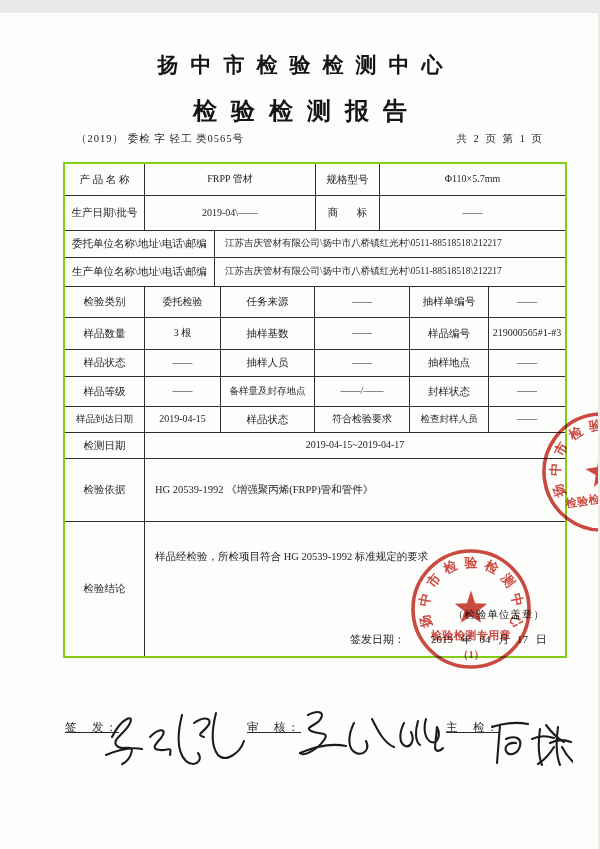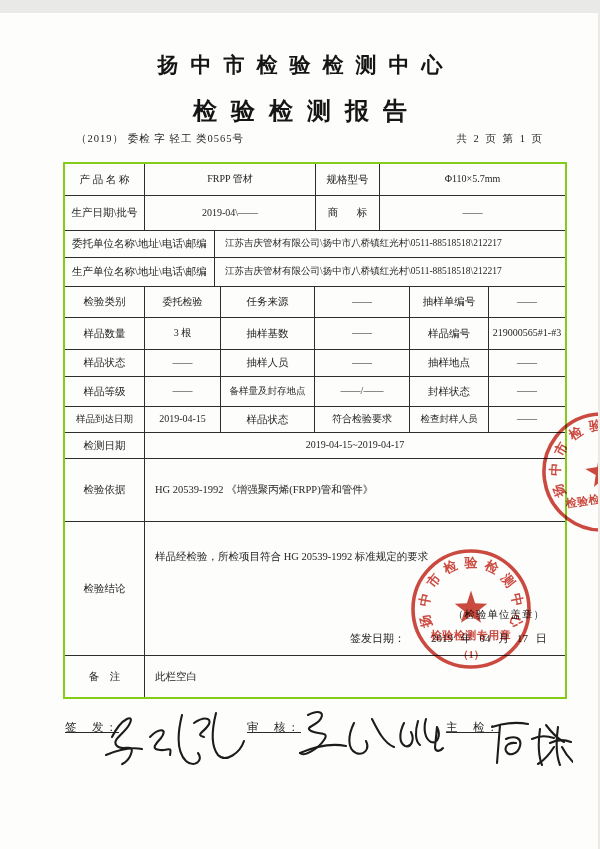--- a/index.html
+++ b/index.html
@@ -161,24 +161,20 @@
 
     <div class="row" style="height:134px">
       <div class="cell cd1">检验结论</div>
       <div class="cell cd2 nb conclusion-cell">
         <div class="conclusion-text">样品经检验，所检项目符合 HG 20539-1992 标准规定的要求</div>
         <div class="seal-note">（检验单位盖章）</div>
         <div class="issue-line"><span>签发日期：</span><span class="gap"></span><span class="issue-date">2019 年 04 月 17 日</span></div>
       </div>
     </div>
 
-    <div class="row" style="height:41px">
-      <div class="cell cd1">备　注</div>
-      <div class="cell cd2 left nb">此栏空白</div>
-    </div>
 
   </div>
 
   <div class="sig-label" style="left:65px; top:707px;">签　发：</div>
   <svg class="sig-svg" style="left:98px; top:688px;" width="148" height="72" viewBox="0 0 148 72">
     <path d="M14 36 C24 16 38 12 31 24 C25 34 13 39 19 45 C25 51 37 41 33 53 C30 62 20 65 26 62"></path>
     <path d="M8 54 C22 48 34 46 44 48"></path>
     <path d="M52 36 C62 26 70 28 63 37 C58 43 52 48 62 49 C70 50 74 44 72 54"></path>
     <path d="M84 14 C80 30 78 50 88 60 C96 67 106 60 100 52"></path>
     <path d="M96 22 C108 14 116 18 109 26 C104 32 98 34 106 36"></path>

